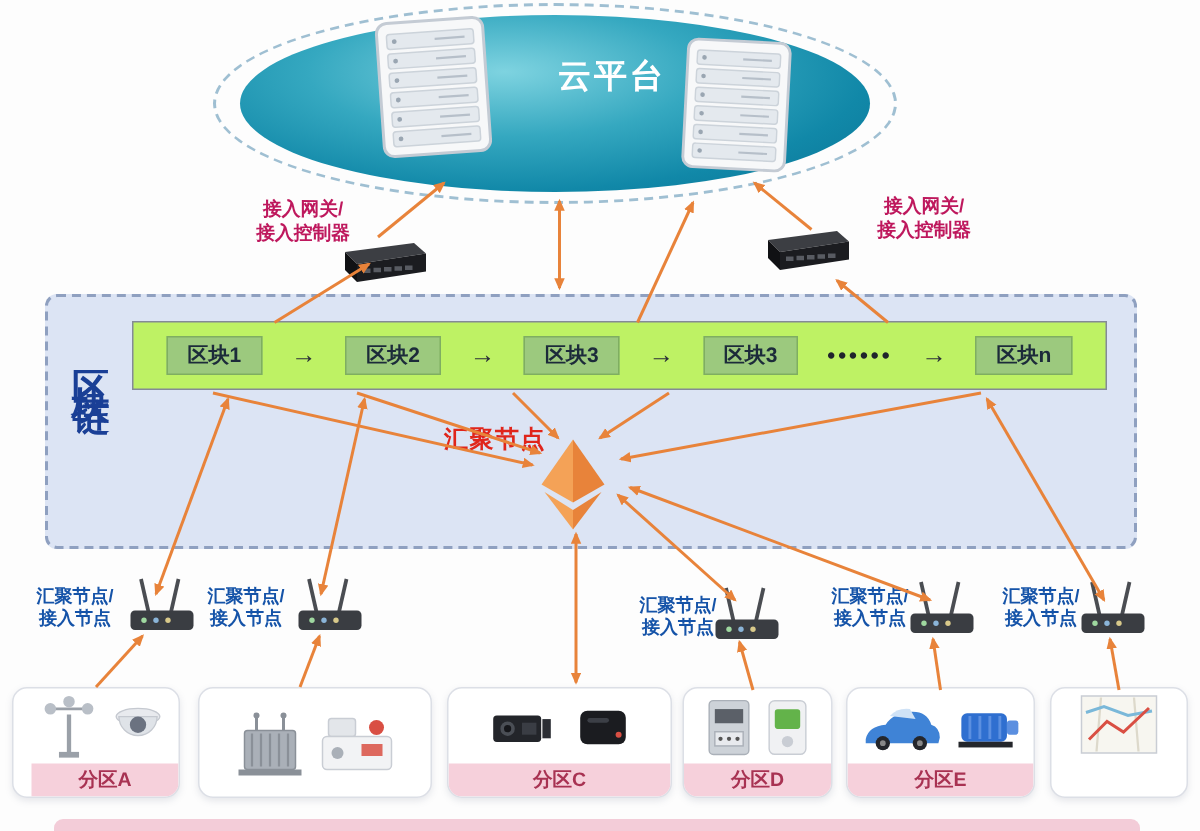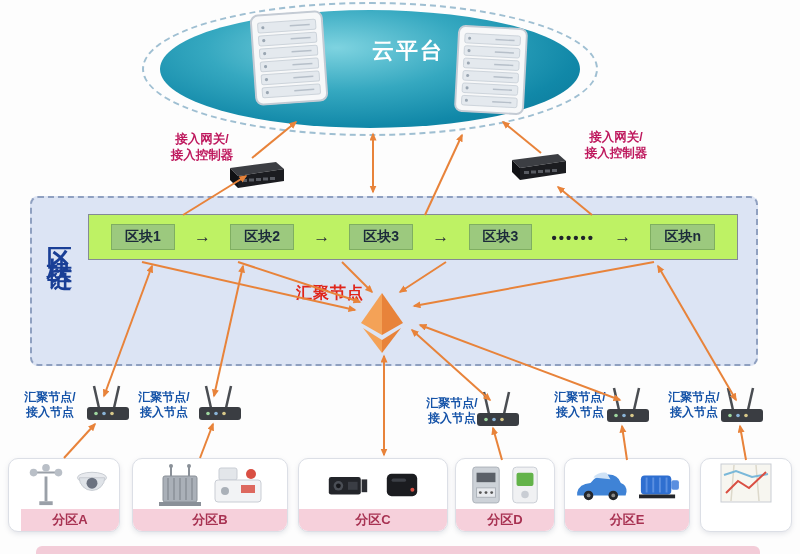--- a/index.html
+++ b/index.html
@@ -292,21 +292,20 @@
         <rect x="4" y="40" width="42" height="4" fill="#8a9098"></rect>
       </svg>
       <svg width="54" height="46" viewBox="0 0 54 46">
         <rect x="8" y="6" width="18" height="12" rx="2" fill="#e3e6ea" stroke="#c9cdd4"></rect>
         <circle cx="40" cy="12" r="5" fill="#d94f43"></circle>
         <rect x="4" y="18" width="46" height="22" rx="3" fill="#f2f3f5" stroke="#c9cdd4"></rect>
         <rect x="30" y="23" width="14" height="8" fill="#d94f43" opacity="0.85"></rect>
         <circle cx="14" cy="29" r="4" fill="#aab0b8"></circle>
       </svg>
     </div>
-    <div class="p-strip">分区B</div>
   </div>
 
   <div class="abs partition p-c">
     <div class="p-icons">
       <svg width="52" height="36" viewBox="0 0 52 40">
         <rect x="2" y="10" width="40" height="22" rx="3" fill="#23252a"></rect>
         <circle cx="14" cy="21" r="6" fill="#4a4e55"></circle>
           <circle cx="14" cy="21" r="3" fill="#15161a"></circle>
         <rect x="26" y="16" width="12" height="10" fill="#3a3d44"></rect>
         <rect x="43" y="13" width="7" height="16" fill="#2b2d33"></rect>

